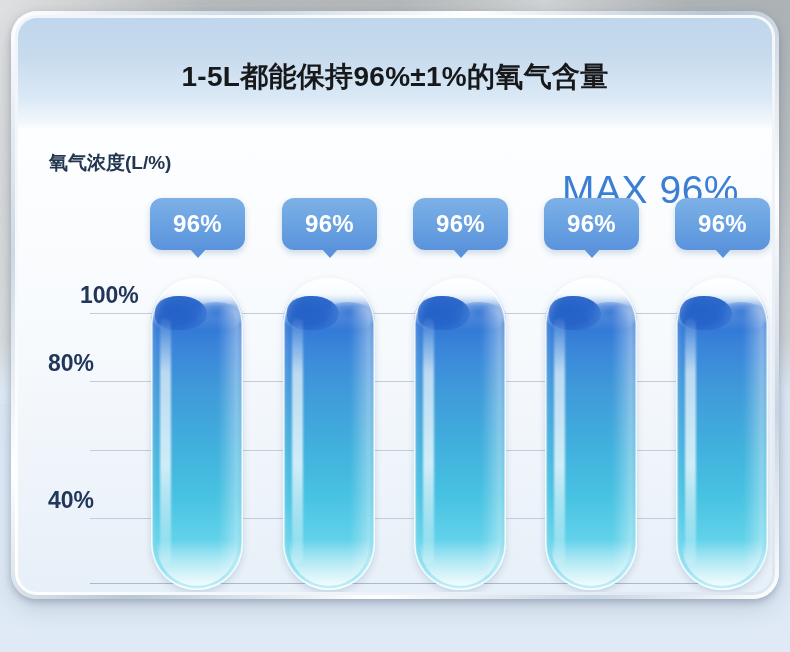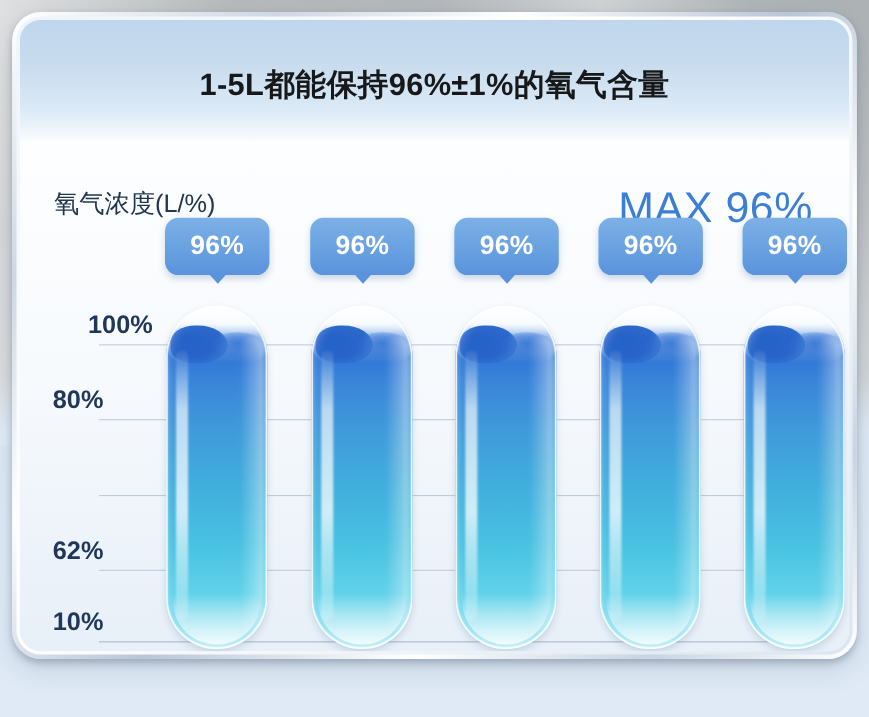--- a/index.html
+++ b/index.html
@@ -87,23 +87,23 @@
     left: 0;
     top: 112px;
     right: 0;
     bottom: 0;
     background: linear-gradient(180deg, #fdfeff 0%, #f7fafd 45%, #e7eff8 100%);
   }
 
   #axis-label {
     position: absolute;
     left: 31px;
-    top: 40px;
-    font-size: 23px;
-    font-weight: normal;
+    top: 20px;
+    font-size: 19px;
+    font-weight: bold;
     color: #22364f;
     white-space: nowrap;
   }
   #max-label {
     position: absolute;
     right: 33px;
     top: 18px;
     font-size: 39px;
     font-weight: normal;
     color: #3b7fd4;
@@ -301,22 +301,21 @@
         <div id="axis-label">氧气浓度(L/%)</div>
         <div id="max-label">MAX 96%</div>
         <div id="plot">
             <div class="gridline" style="top: 183px;"></div>
             <div class="gridline" style="top: 251px;"></div>
             <div class="gridline" style="top: 320px;"></div>
             <div class="gridline" style="top: 388px;"></div>
             <div class="gridline baseline" style="top: 453px;"></div>
             <div class="ytick" style="top: 183px; margin-left: 32px;">100%</div>
             <div class="ytick" style="top: 251px;">80%</div>
-            <div class="ytick" style="top: 388px;">62%</div>
-            <div class="ytick" style="top: 453px;">10%</div>
+            <div class="ytick" style="top: 388px;">40%</div>
             <div class="bar" style="left: 133px; top: 148px; height: 312px;">
               <div class="cap"></div>
               <div class="meniscus"></div>
               <div class="meniscus2"></div>
               <div class="hl-left"></div>
               <div class="hl-right"></div>
               <div class="pool"></div>
               <div class="rim"></div>
             </div>
             <div class="callout" style="left: 132px; top: 68px;">

